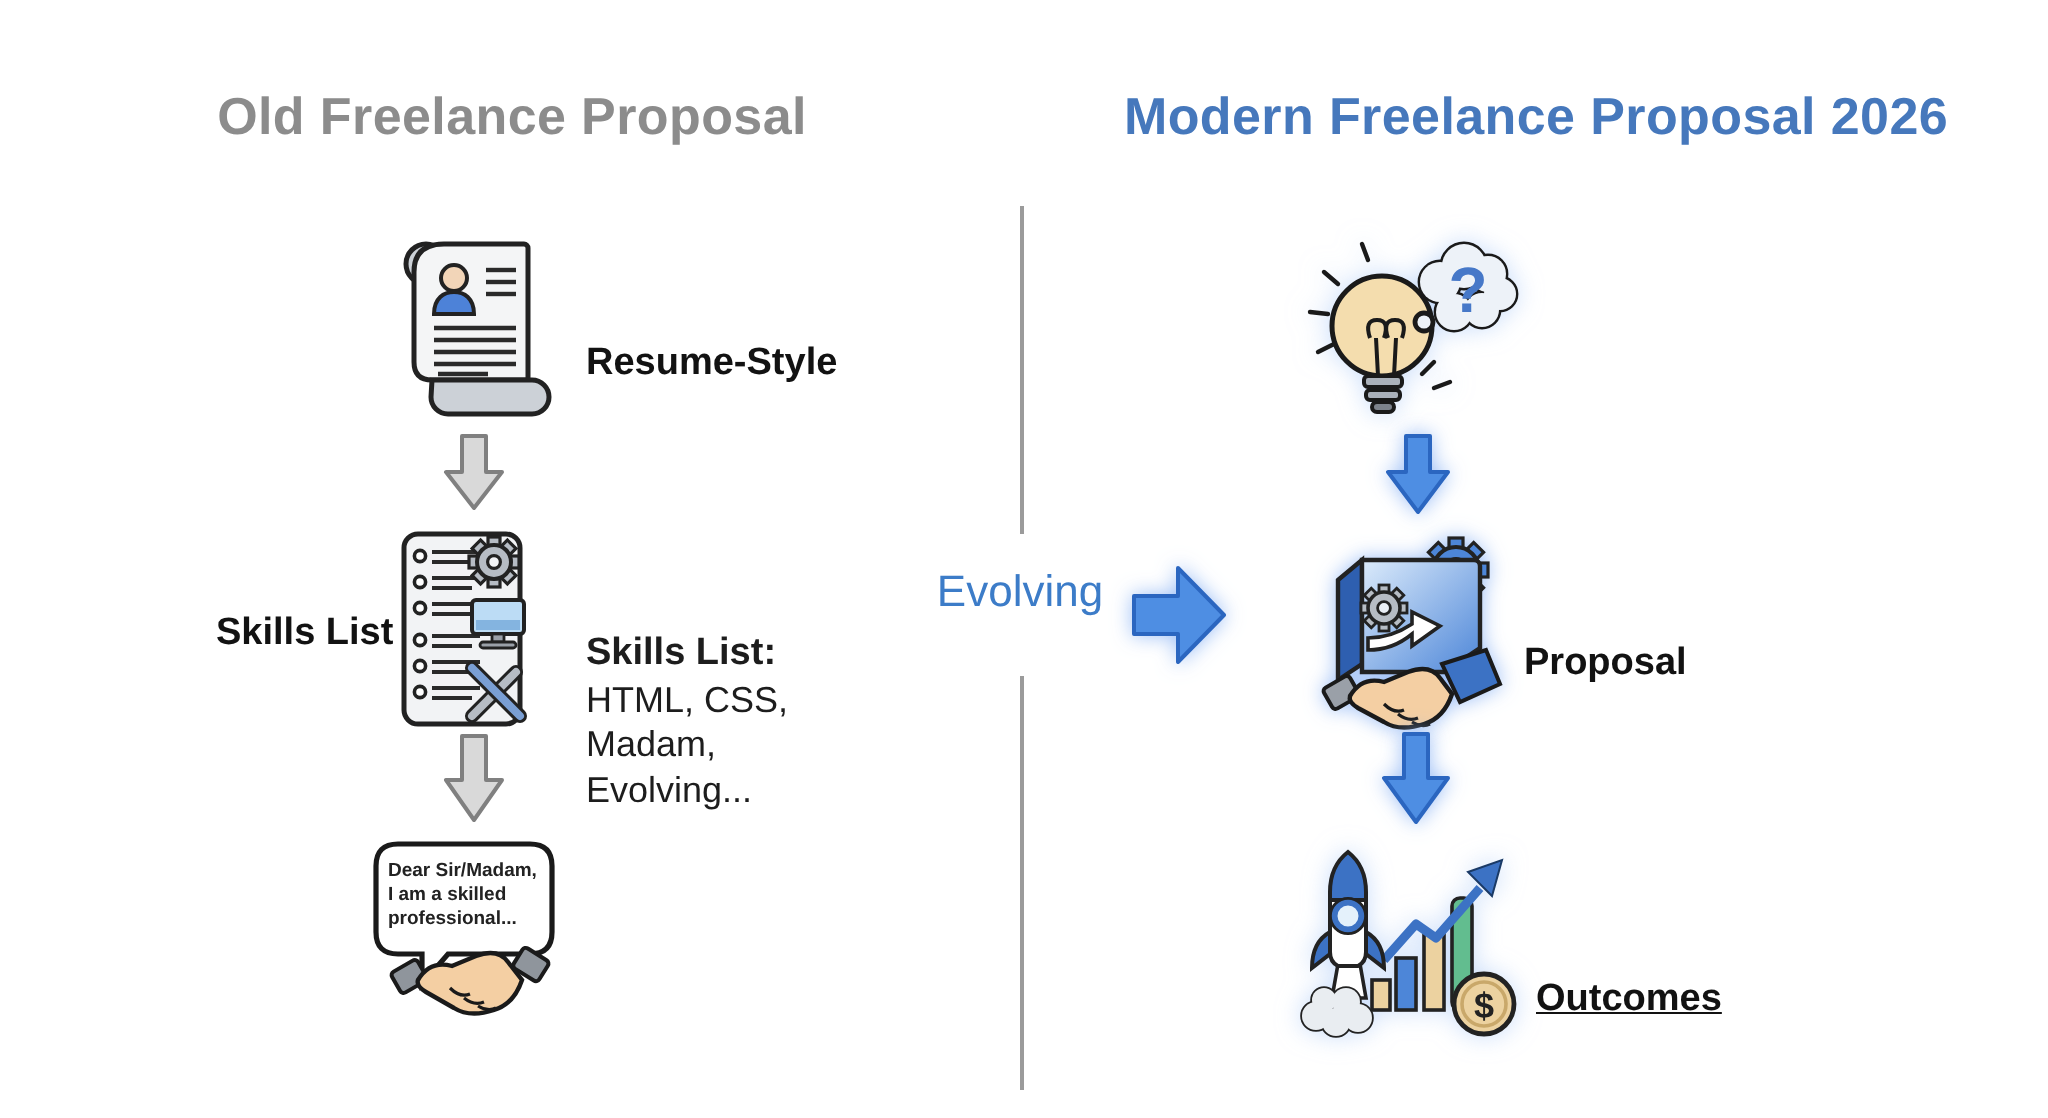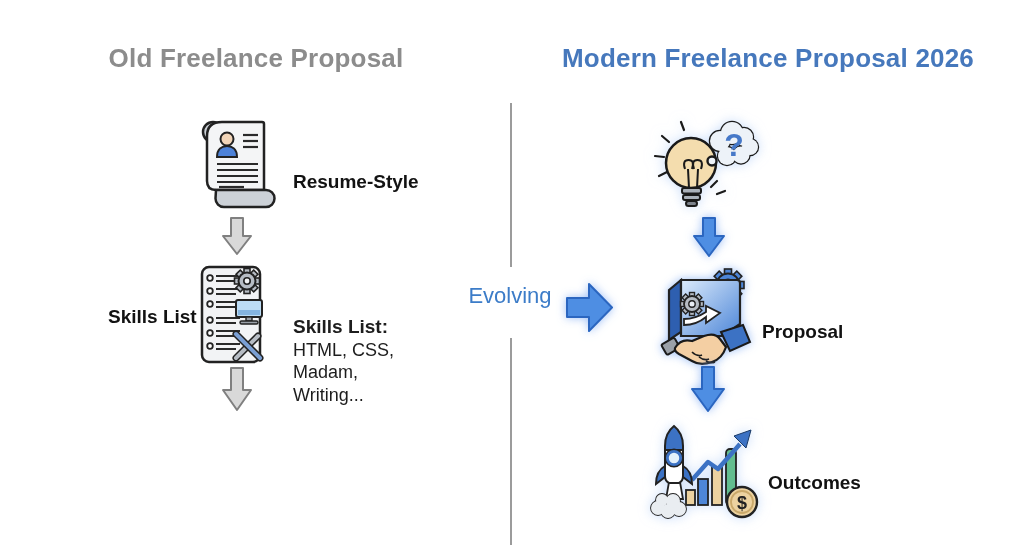--- a/index.html
+++ b/index.html
@@ -105,29 +105,43 @@
         <line x1="-12" y1="-12" x2="12" y2="12" stroke="#222" stroke-width="7" stroke-linecap="round"></line>
         <line x1="-12" y1="-12" x2="12" y2="12" stroke="#7a9fd4" stroke-width="4" stroke-linecap="round"></line>
       </g>
     </svg>
   </div>
 
   <div class="abs detail" style="left:293px; top:271px;margin-top:45px;">
     <div class="t">Skills List:</div>
     <div>HTML, CSS,</div>
     <div>Madam,</div>
-    <div>Writing...</div>
+    <div>Evolving...</div>
   </div>
 
   <div class="abs" style="left:221px; top:367px;">
     <svg width="32" height="44" viewBox="0 0 32 44">
       <path d="M10 1 h12 v22 h8 L16 43 2 23 h8 z" fill="#d9d9d9" stroke="#808080" stroke-width="2" stroke-linejoin="round"></path>
     </svg>
   </div>
 
+  <div class="abs" style="left:183px; top:420px; width:102px; height:93px;">
+    <svg width="102" height="93" viewBox="0 0 102 93">
+      <path d="M16 2 h66 q11 0 11 11 v33 q0 11 -11 11 H41 l-13 15 v-15 h-12 q-11 0 -11 -11 V13 q0 -11 11 -11 z" fill="#fff" stroke="#1a1a1a" stroke-width="2.6"></path>
+      <text x="11" y="18" class="bubble-text">Dear Sir/Madam,</text>
+      <text x="11" y="30" class="bubble-text">I am a skilled</text>
+      <text x="11" y="42" class="bubble-text">professional...</text>
+      <g transform="translate(52,70)">
+        <rect x="-38" y="-8" width="15" height="12" rx="2" transform="rotate(-30 -30 -2)" fill="#8f959c" stroke="#1a1a1a" stroke-width="2"></rect>
+        <rect x="23" y="-14" width="15" height="12" rx="2" transform="rotate(32 30 -8)" fill="#8f959c" stroke="#1a1a1a" stroke-width="2"></rect>
+        <path d="M-26 0 q6 -10 17 -7 l12 -5 q11 -4 16 3 l7 9 q-4 12 -14 15 q-12 4 -20 -1 l-14 -8 q-5 -3 -4 -6 z" fill="#f4cfa3" stroke="#1a1a1a" stroke-width="2.2"></path>
+        <path d="M-10 4 q5 5 10 3 M-3 9 q5 4 10 2 M4 13 q5 3 9 1" fill="none" stroke="#1a1a1a" stroke-width="1.6"></path>
+      </g>
+    </svg>
+  </div>
 
   <div class="abs divider" style="top:103px; height:164px;"></div>
   <div class="abs divider" style="top:338px; height:207px;"></div>
   <div class="abs evolving">
     <div>Evolving</div>
   </div>
   <div class="abs glow" style="left:566px; top:277px;">
     <svg width="47" height="61" viewBox="0 0 47 61">
       <path d="M1 21 h22 V7 L46 30.5 23 54 V40 H1 z" fill="#4e8ee3" stroke="#2b66c0" stroke-width="2" stroke-linejoin="round"></path>
     </svg>
@@ -261,15 +275,15 @@
             <circle cx="14" cy="84" r="6"></circle>
         </g>
       </g>
       <g>
         <circle cx="94" cy="86" r="15" fill="#ecd2a0" stroke="#222" stroke-width="2.4"></circle>
         <circle cx="94" cy="86" r="11" fill="none" stroke="#c9a86a" stroke-width="1.8"></circle>
         <text x="94" y="93" text-anchor="middle" font-size="18" font-weight="bold" fill="#222" font-family="Liberation Sans, sans-serif">$</text>
       </g>
     </svg>
   </div>
-  <div class="abs step-label" style="left:768px; top:456px;">Outcomes</div>
+  <div class="abs step-label" style="left:768px; top:473px;text-decoration:underline;">Outcomes</div>
 
 </div>
 
 </body></html>

